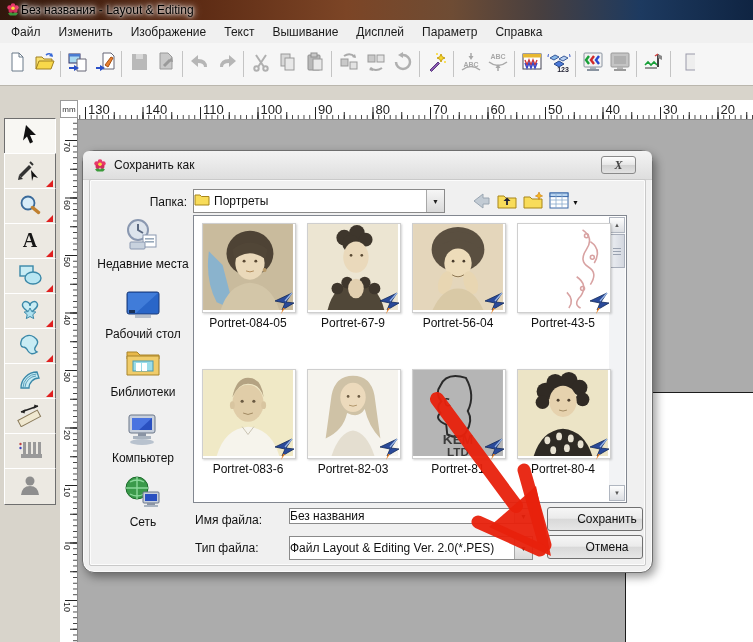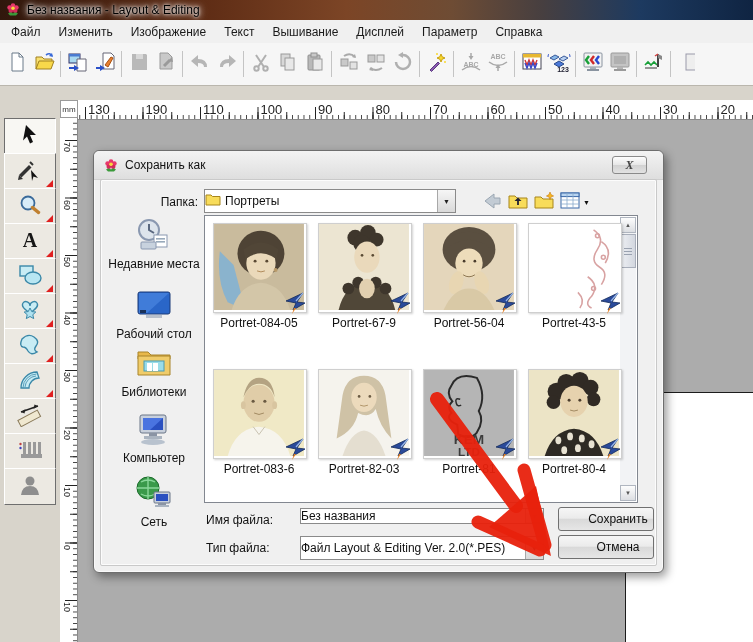--- a/index.html
+++ b/index.html
@@ -1,19 +1,19 @@
 <!DOCTYPE html>
 <html><head>
 <meta charset="utf-8">
 <style>
   html,body{margin:0;padding:0;background:#888;}
   .app{position:relative;width:753px;height:642px;overflow:hidden;background:#acacac;
        font-family:"Liberation Sans",sans-serif;-webkit-font-smoothing:antialiased;}
   
-  .titlebar{position:absolute;left:0;top:0;right:0;height:20px;display:flex;align-items:center;gap:6px;
+  .titlebar{position:absolute;left:0;top:0;right:0;height:20px;display:flex;align-items:center;
     padding-left:5px;background:linear-gradient(90deg,#30170c,#5d2b14 26%,#7c4526 46%,#6e4c34 60%,#473f40 72%,#1d3a60 85%,#0f2442);}
   .titlebar .t{font-size:12px;color:#000;text-shadow:0 0 3px #fff,0 0 6px rgba(255,255,255,.95),0 0 10px rgba(255,255,255,.8);white-space:nowrap;}
   
   .menubar{position:absolute;left:0;top:20px;right:0;height:23px;background:#f0f0f0;border-bottom:1px solid #d2d2d2;
     display:flex;align-items:center;padding-left:2px;font-size:12px;color:#1a1a1a;}
   .menu-item{padding:3px 9px;}
   
   .toolbar{position:absolute;left:0;top:43px;right:0;height:42px;background:#f6f6f6;border-bottom:1px solid #d8d8d8;
     display:flex;align-items:center;padding-left:3px;}
   .tb-btn{width:27px;height:28px;display:flex;align-items:center;justify-content:center;flex:0 0 auto;}
@@ -41,22 +41,22 @@
                      linear-gradient(180deg,#222 0 1px,transparent 1px),
                      linear-gradient(180deg,#444 0 1px,transparent 1px);
     background-size:12px 57.5px,7px 28.75px,4px 5.75px;
     background-position:100% 22px,100% 22px,100% 22px;background-repeat:repeat-y;}
   .vr-label{position:absolute;right:5px;font-size:9px;color:#222;writing-mode:vertical-rl;}
   
   .canvas{position:absolute;left:78px;top:120px;right:0;bottom:0;background:#acacac;}
   .page{position:absolute;left:547px;top:272px;right:0;bottom:0;background:#fff;
     border-left:1px solid #1c1c1c;border-top:1px solid #1c1c1c;}
   
-  .dialog{position:absolute;left:93px;top:150px;width:569px;height:421px;background:#f0f0f0;color:#111;
-    border:1px solid #6e6e6e;border-radius:6px;box-shadow:3px 4px 10px rgba(0,0,0,.4),inset 0 0 0 1px #fafafa;font-size:12px;}
+  .dialog{position:absolute;left:82px;top:150px;width:569px;height:421px;background:#f0f0f0;color:#111;
+    border:1px solid #6e6e6e;border-radius:12px;box-shadow:3px 4px 10px rgba(0,0,0,.4),inset 0 0 0 1px #fafafa;font-size:12px;}
   .dlg-title{position:absolute;left:0;top:0;right:0;height:28px;display:flex;align-items:center;gap:6px;padding-left:9px;
     background:linear-gradient(#f3f3f3,#dedede);border-bottom:1px solid #cfcfcf;border-radius:6px 6px 0 0;}
   .dlg-close{position:absolute;right:16px;top:5px;width:35px;height:18px;border:1px solid #8a8a8a;border-radius:3px;
     background:linear-gradient(#fdfdfd,#e7e7e7 48%,#d2d2d2 52%,#e2e2e2);display:flex;align-items:center;justify-content:center;
     font-family:"Liberation Serif",serif;font-style:italic;font-weight:bold;font-size:12px;color:#444;box-sizing:border-box;}
   .dlg-frame{position:absolute;left:6px;top:28px;right:6px;bottom:6px;border:1px solid #c9c9c9;border-radius:2px;
     box-shadow:inset 0 0 0 1px #fcfcfc;}
   .lbl{position:absolute;white-space:nowrap;}
   .combo{position:absolute;background:#fff;border:1px solid #8a8a8a;display:flex;align-items:center;
     gap:4px;box-sizing:border-box;}
@@ -370,21 +370,21 @@
         <span><svg width="26" height="24" viewBox="0 0 26 24">
             <circle cx="13" cy="8" r="4.5" fill="#8e8e8e"></circle>
             <path d="M4,22q1-9 9-9 8,0 9,9z" fill="#8e8e8e"></path>
           </svg></span>
       </div>
     </div>
 
   <div class="mmbox">mm</div>
   <div class="hruler" id="hruler">
       <span class="hr-label" style="left: 10px;">130</span>
-      <span class="hr-label" style="left: 67.5px;">190</span>
+      <span class="hr-label" style="left: 67.5px;">140</span>
       <span class="hr-label" style="left: 125px;">110</span>
       <span class="hr-label" style="left: 182.5px;">100</span>
       <span class="hr-label" style="left: 240px;">90</span>
       <span class="hr-label" style="left: 297.5px;">80</span>
       <span class="hr-label" style="left: 355px;">70</span>
       <span class="hr-label" style="left: 412.5px;">60</span>
       <span class="hr-label" style="left: 470px;">50</span>
       <span class="hr-label" style="left: 527.5px;">40</span>
       <span class="hr-label" style="left: 585px;">30</span>
       <span class="hr-label" style="left: 642.5px;">20</span>

